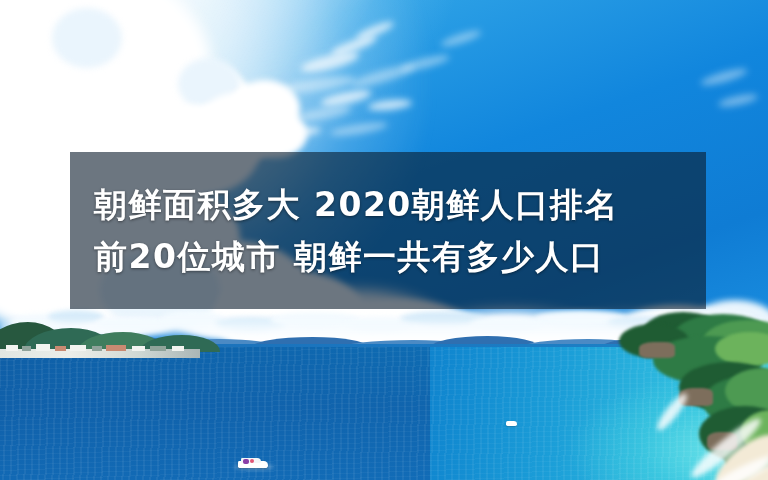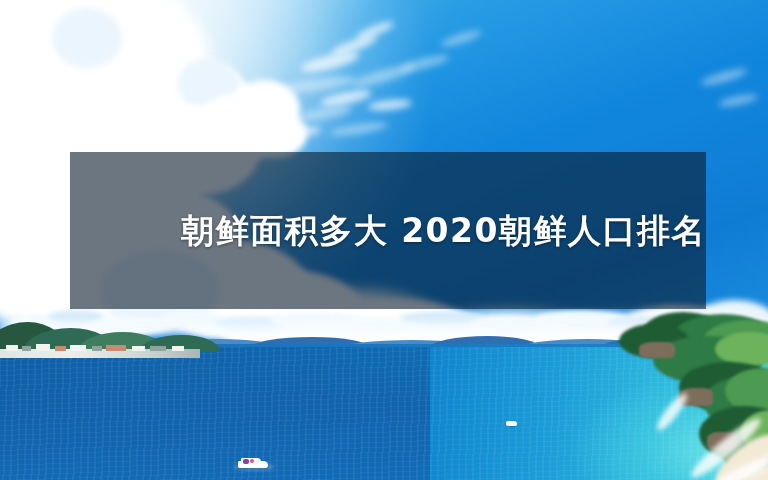--- a/index.html
+++ b/index.html
@@ -7,21 +7,20 @@
     padding: 0;
     background: #000;
   }
   #stage {
     position: relative;
     width: 768px;
     height: 480px;
     overflow: hidden;
     font-family: "DejaVu Sans", "Liberation Sans", sans-serif;
     background: #1790e0;
-    text-align: right;
   }
 
   
   .sky {
     position: absolute;
     left: 0; top: 0;
     width: 768px; height: 348px;
     background:
       radial-gradient(ellipse 420px 300px at 150px -40px,
         rgba(255,255,255,0.95) 0%, rgba(235,248,255,0.55) 30%,
@@ -341,20 +340,21 @@
     <div class="wisp" style="left:275px; top:128px; width:46px; height:9px; transform:rotate(-7deg);"></div>
     <div class="wisp faint" style="left:330px; top:124px; width:58px; height:10px; transform:rotate(-9deg);"></div>
     <div class="wisp faint" style="left:700px; top:72px; width:48px; height:10px; transform:rotate(-16deg);"></div>
     <div class="wisp faint" style="left:718px; top:96px; width:40px; height:9px; transform:rotate(-12deg);"></div>
     <div class="wisp faint" style="left:440px; top:34px; width:42px; height:9px; transform:rotate(-18deg);"></div>
   </div>
 
   <div class="scrim"></div>
   <div class="title-text">
     <div class="tline">朝鲜面积多大 2020朝鲜人口排名</div>
+    <div class="tline">前20位城市 朝鲜一共有多少人口</div>
   </div>
 
   <div class="band-clouds">
     <div class="bc" style="left:10px; top:14px; width:70px; height:16px;"></div>
     <div class="bc d" style="left:48px; top:10px; width:56px; height:14px;"></div>
     <div class="bc" style="left:95px; top:16px; width:80px; height:15px;"></div>
     <div class="bc" style="left:160px; top:11px; width:64px; height:16px;"></div>
     <div class="bc d" style="left:215px; top:17px; width:72px; height:13px;"></div>
     <div class="bc" style="left:270px; top:12px; width:90px; height:16px;"></div>
     <div class="bc" style="left:345px; top:17px; width:70px; height:14px;"></div>

